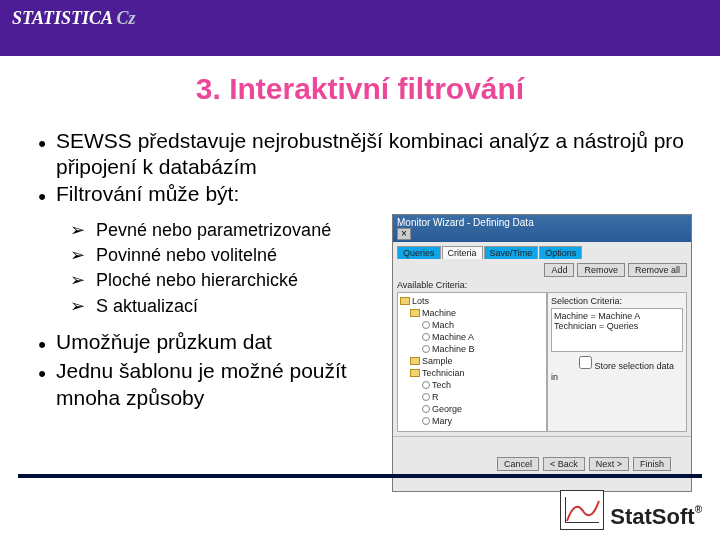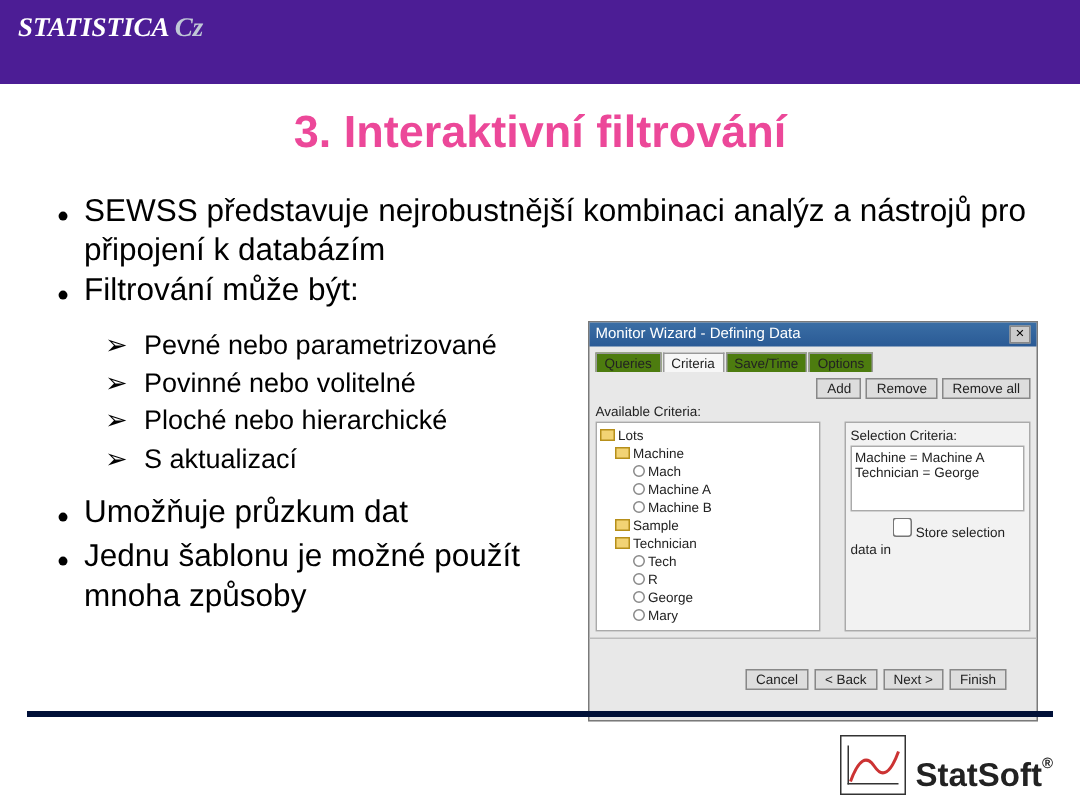--- a/index.html
+++ b/index.html
@@ -74,36 +74,37 @@
     color: #222;
     margin-top: 4px;
   }
   .dlg-title {
     background: linear-gradient(#3a6ea5,#2a5a95);
     color: #fff;
     font-size: 10px;
     padding: 2px 4px;
     display: flex;
     justify-content: space-between;
+    flex-direction: column;
   }
   .dlg-x {
     background: #ccc; color:#000; width:14px; text-align:center; border:1px solid #888; line-height:10px;
   }
   .dlg-body { padding: 4px; }
   .tabs { display:flex; gap:1px; margin-bottom:4px; flex-wrap:wrap; }
   .tab {
     border:1px solid #999; border-bottom:none;
-    padding:1px 5px; background:#4d7c0f; font-size:9px;
+    padding:1px 5px; background:#0ea5e9; font-size:9px;
   }
   .tab.active { background:#f7f7f7; }
   .topbtns { display:flex; gap:3px; justify-content:flex-end; margin-bottom:3px;}
   .btn {
     border:1px solid #888; background:#ddd; padding:1px 6px; font-size:9px;
   }
-  .panels { display:flex; gap:16px; }
+  .panels { display:flex; gap:0; }
   .panel {
     border:1px solid #aaa; background:#fff; height:140px; overflow:hidden;
   }
   .panel.tree { width:150px; padding:2px; }
   .panel.right { flex:1; padding:3px; background:#f2f2f2; }
   .lbl { font-size:9px; margin-bottom:2px; }
   .tree-row { display:flex; align-items:center; gap:2px; font-size:9px; line-height:12px;}
   .indent1 { padding-left: 10px; }
   .indent2 { padding-left: 22px; }
   .folder { width:10px; height:8px; background:#f2d374; border:1px solid #b68f1a; display:inline-block;}
@@ -245,21 +246,21 @@
               </div>
             <div class="tree-row indent2">
                 <span class="leaf"></span>
                 <span>Mary</span>
               </div>
           </div>
           <div class="panel right">
             <div class="lbl">Selection Criteria:</div>
             <div class="criteria-box">
               <div>Machine = Machine A</div>
-              <div>Technician = George</div>
+              <div>Technician = Queries</div>
             </div>
             <label class="chk">
               <input type="checkbox" style="">
               <span>Store selection data in</span>
             </label>
           </div>
         </div>
       </div>
       <div class="dlg-foot">
         <div class="btn">Cancel</div>

